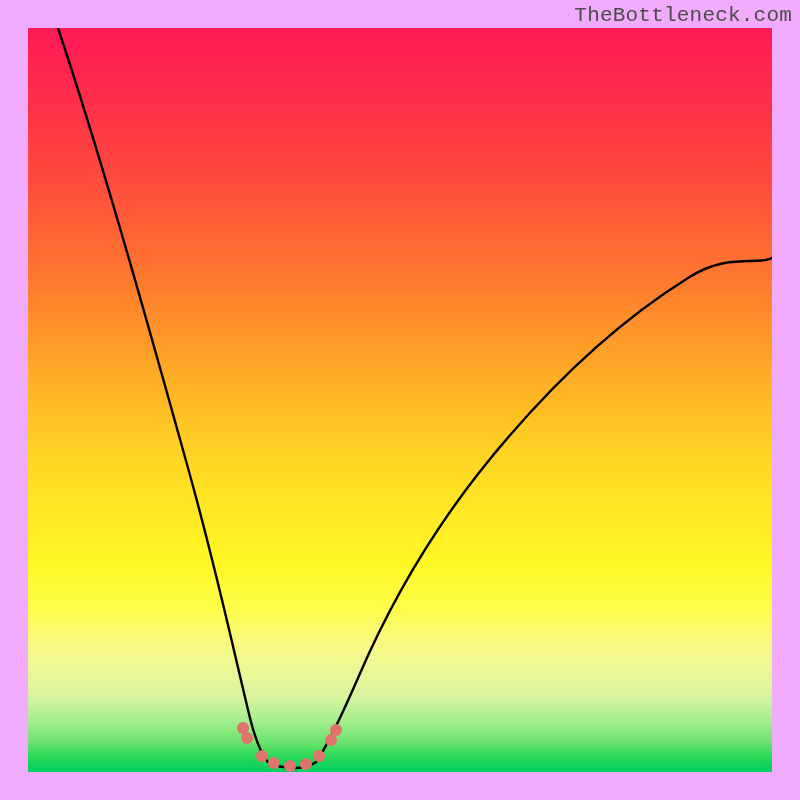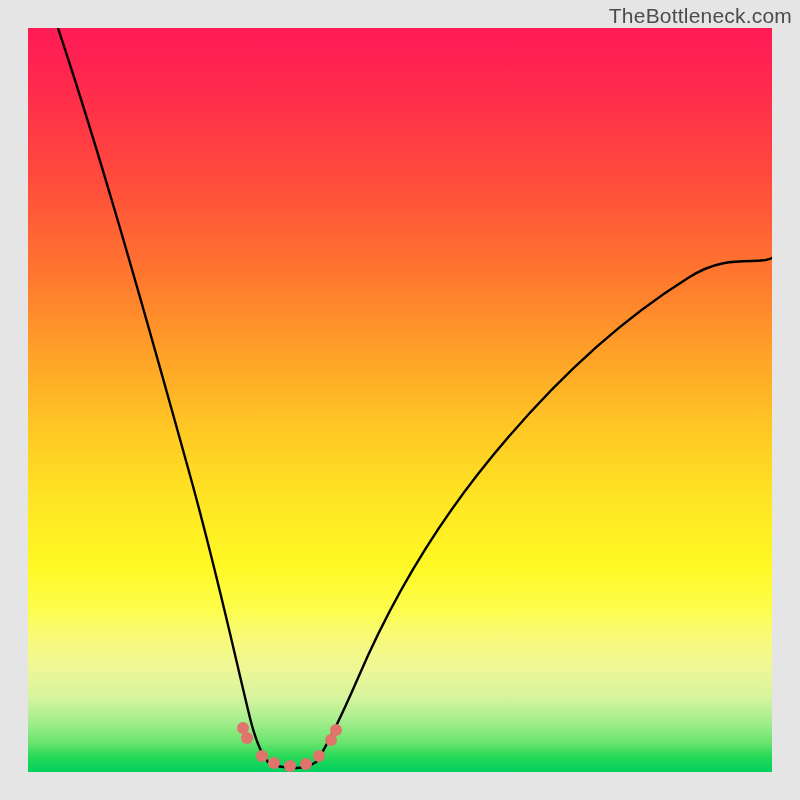--- a/index.html
+++ b/index.html
@@ -8,21 +8,22 @@
     width: 800px;
     height: 800px;
     overflow: hidden;
     background: #000;
     font-family: Arial, Helvetica, sans-serif;
   }
   .outer {
     position: relative;
     width: 800px;
     height: 800px;
-    background: #e5e5e5;
+    background: #f0abfc;
+    font-family: Liberation Mono, monospace;
   }
   .plot {
     position: absolute;
     left: 28px;
     top: 28px;
     width: 744px;
     height: 744px;
     
     background: linear-gradient(
       to bottom,

